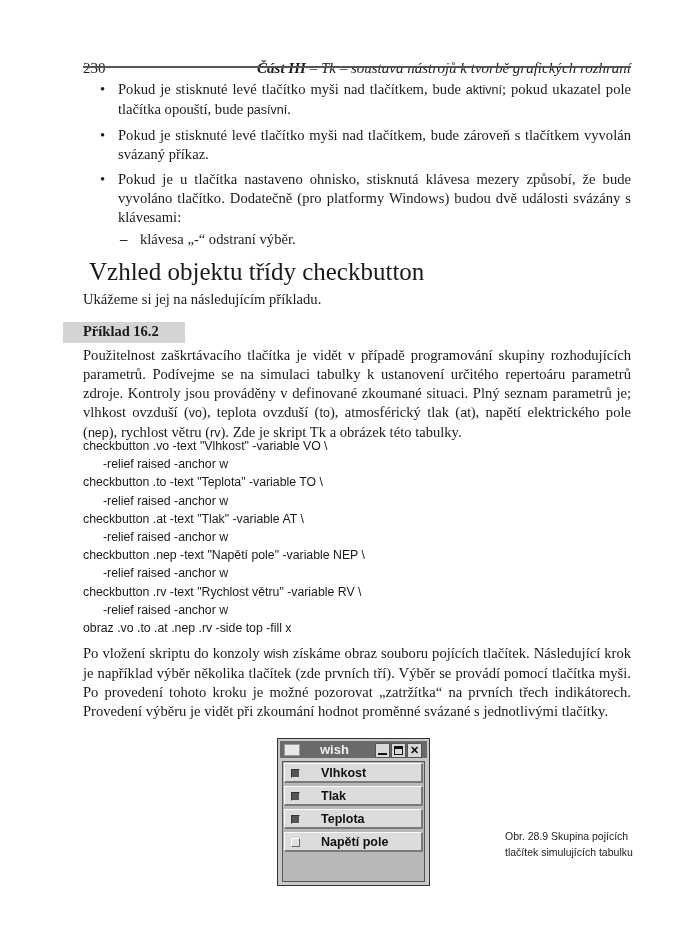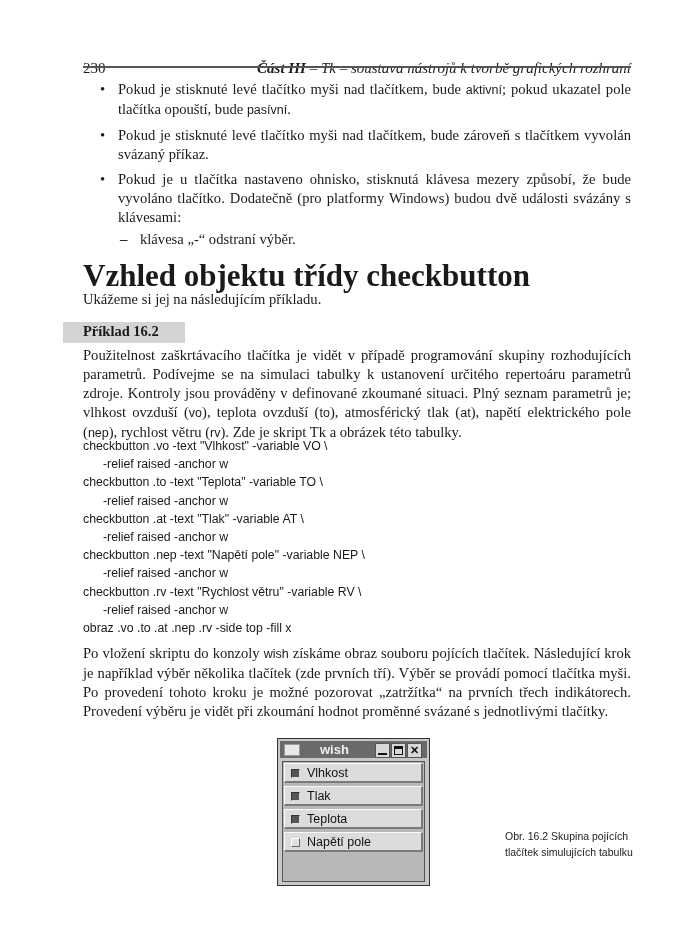--- a/index.html
+++ b/index.html
@@ -14,21 +14,21 @@
 
   .body-text { font-size:14.6px; line-height:19px; text-align:justify; }
   .sans { font-family:"Liberation Sans", "DejaVu Sans", sans-serif; font-size:12.5px; }
 
   .bullets { left:100px; top:80px; width:531px; }
   .bullet { position:relative; padding-left:18px; margin-bottom:6px; }
   .bullet::before { content:"•"; position:absolute; left:0; top:0; }
   .subitem { position:relative; padding-left:22px; margin-top:3px; }
   .subitem .dash { position:absolute; left:2px; top:0; }
 
-  .section-title { left:83px; top:258px; font-size:31px; font-weight:bold; white-space:nowrap; }
+  .section-title { left:89px; top:258px; font-size:25px; font-weight:normal; white-space:nowrap; }
   .intro { left:83px; top:290px; width:548px; }
 
   .example-box { left:63px; top:322px; width:122px; height:21px; background:#d4d4d4; }
   .example-label { left:83px; top:323px; font-size:14.5px; font-weight:bold; }
 
   .para1 { left:83px; top:346px; width:548px; }
   .code { left:83px; top:437px; font-family:"Liberation Sans", "DejaVu Sans", sans-serif;
           font-size:12.3px; line-height:18.2px; color:#1a1a1a; }
   .code .line { white-space:pre; }
   .code .indent { padding-left:20px; }
@@ -48,21 +48,21 @@
   .tk-max { left:111px; }
   .tk-max::after { content:""; position:absolute; left:2px; right:2px; top:2px; bottom:2px; border:1.5px solid #111; border-top-width:3px; }
   .tk-close { left:127px; }
   .tk-body { position:absolute; left:4px; top:22px; right:4px; bottom:3px; background:#b8b8b8; border:1px solid #555; padding:1px; }
   .tk-check { position:relative; height:20px; margin-bottom:3px; background:#dcdcdc;
               border-top:1px solid #fafafa; border-left:1px solid #fafafa;
               border-right:2px solid #7a7a7a; border-bottom:2px solid #7a7a7a; box-sizing:border-box; }
   .tk-ind { position:absolute; left:6px; top:5px; width:9px; height:9px; box-sizing:border-box; }
   .tk-ind.on { background:#555; border-top:1px solid #333; border-left:1px solid #333; border-right:1px solid #ddd; border-bottom:1px solid #ddd; }
   .tk-ind.off { background:#e0e0e0; border-right:1px solid #666; border-bottom:1px solid #666; border-top:1px solid #fff; border-left:1px solid #fff; }
-  .tk-label { position:absolute; left:22px; top:1px; font-family:"Liberation Sans", sans-serif; font-weight:normal;
+  .tk-label { position:absolute; left:36px; top:1px; font-family:"Liberation Sans", sans-serif; font-weight:bold;
               font-size:12.5px; line-height:16px; color:#111; white-space:nowrap; }
 
   .caption { left:505px; top:828px; width:140px; font-family:"Liberation Sans", sans-serif;
              font-size:10.5px; line-height:16px; color:#222; }
 </style>
 </head>
 <body>
 
 <div class="abs header">
   <span class="page-no">230</span>
@@ -129,13 +129,13 @@
       <span class="tk-ind on"></span>
       <span class="tk-label">Teplota</span>
     </div>
     <div class="tk-check">
       <span class="tk-ind off"></span>
       <span class="tk-label">Napětí pole</span>
     </div>
   </div>
 </div>
 
-<div class="abs caption">Obr. 16.2 Skupina pojících tlačítek simulujících tabulku</div>
+<div class="abs caption">Obr. 28.9 Skupina pojících tlačítek simulujících tabulku</div>
 
 </body></html>

